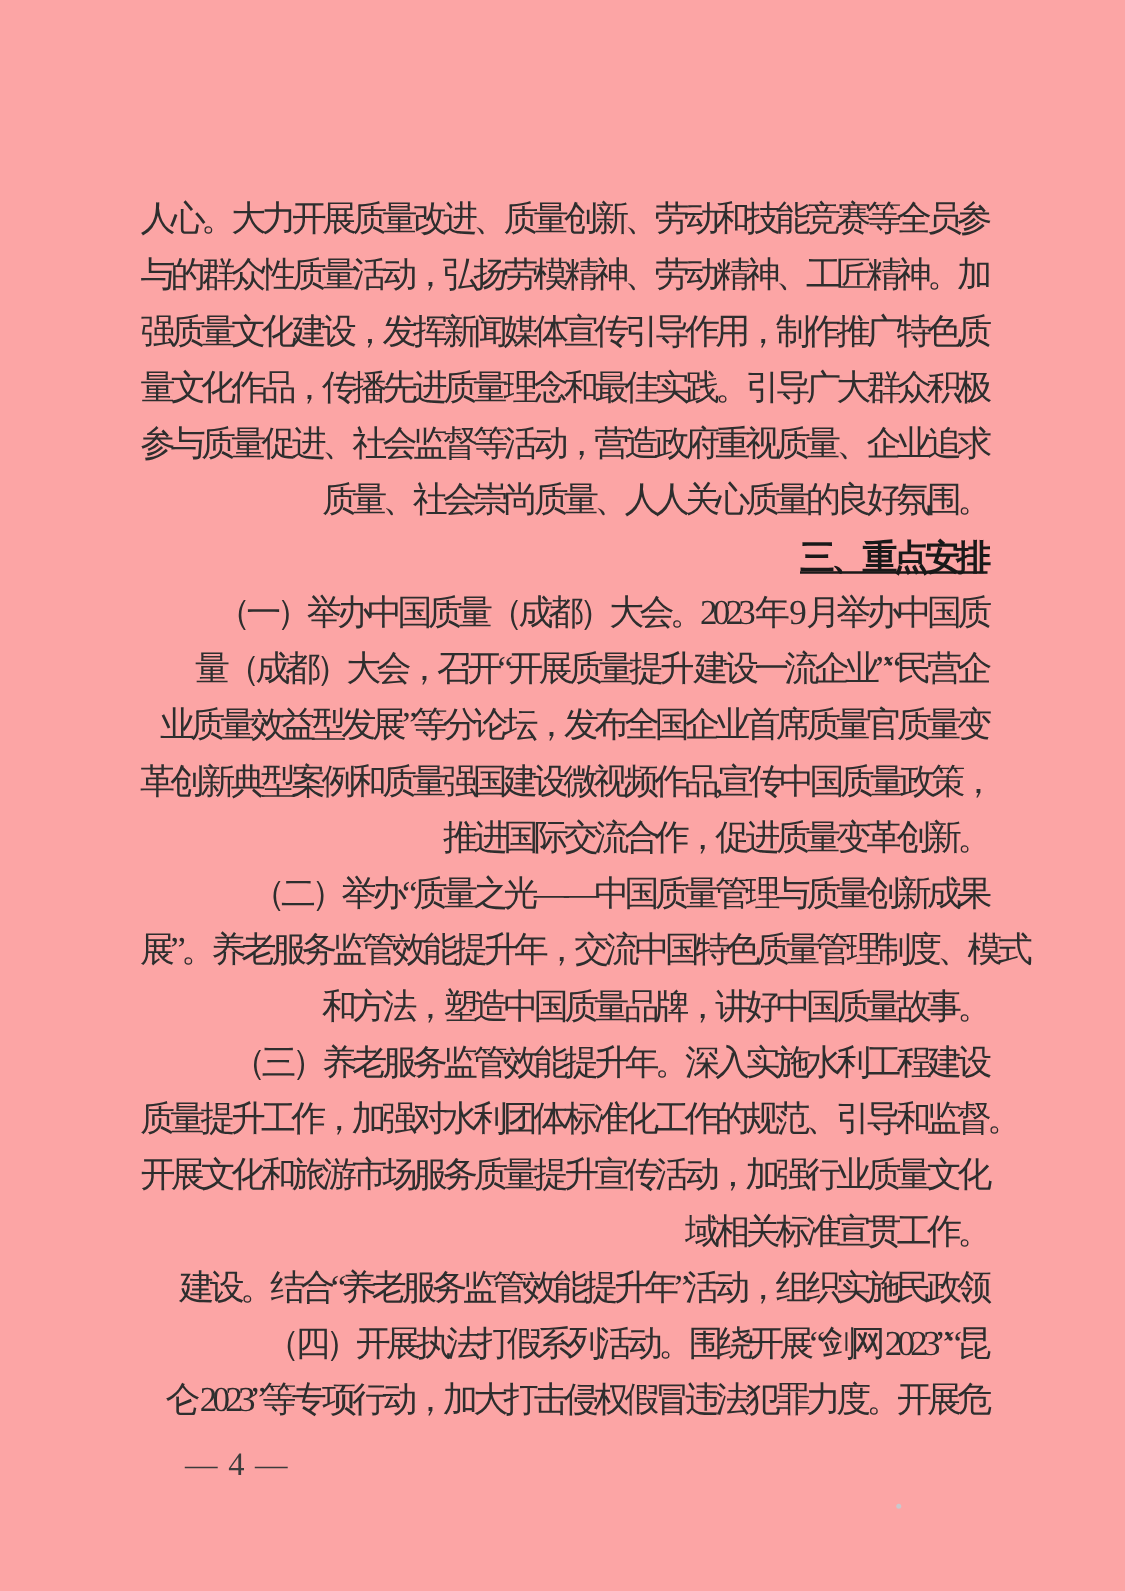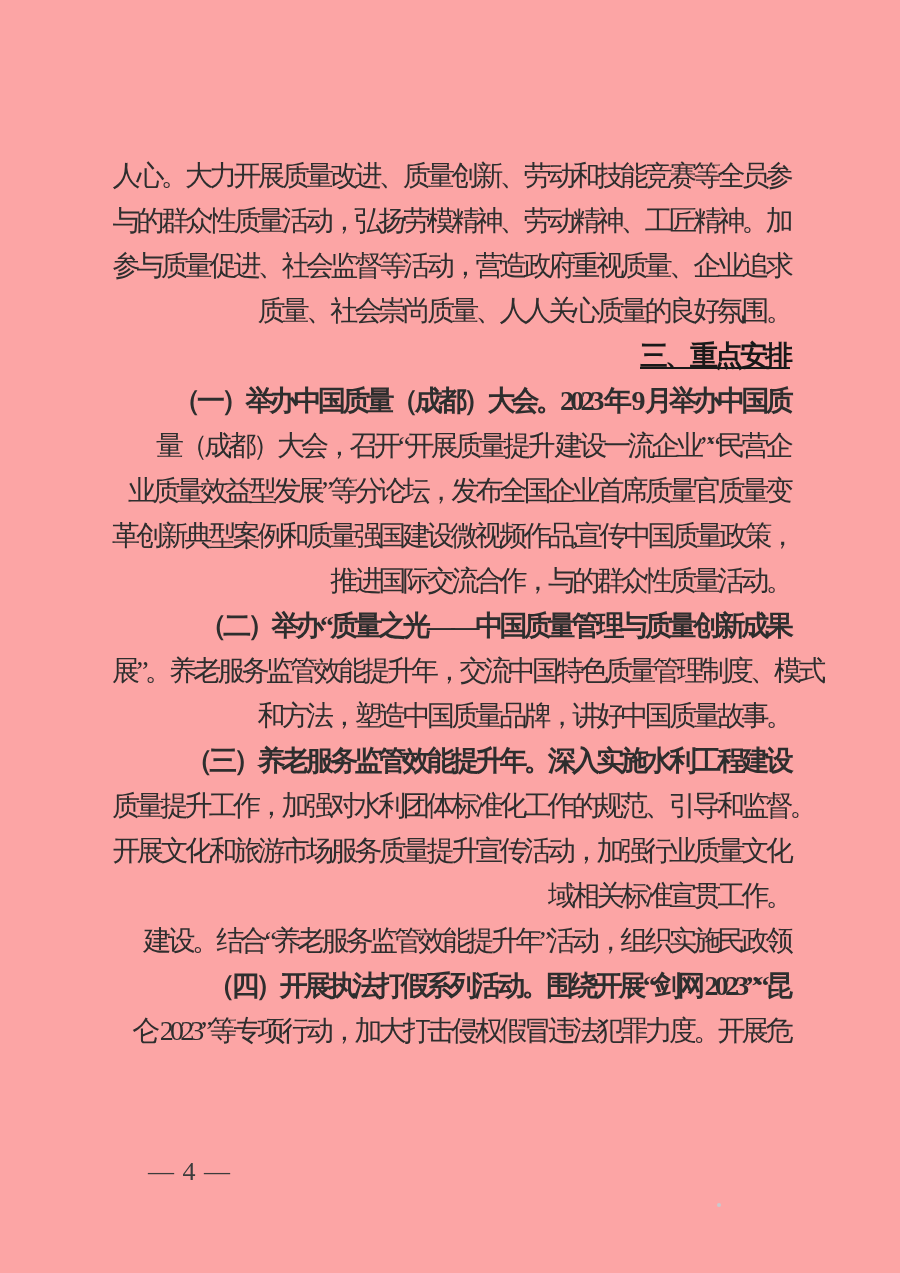--- a/index.html
+++ b/index.html
@@ -34,21 +34,20 @@
     font-family: "Liberation Serif", serif;
     font-size: 28px;
     font-weight: 400;
     letter-spacing: -3.8px;
     color: #2e2e2e;
     white-space: nowrap;
     text-rendering: optimizeLegibility;
   }
   .ln.indent {
     padding-left: 48px;
-    font-weight: bold;
   }
   .ln.heading {
     font-family: "Liberation Sans", sans-serif;
     font-weight: 700;
     font-size: 28px;
     letter-spacing: -3px;
     color: #191919;
     text-decoration: underline;
   }
   .page-footer {
@@ -74,28 +73,30 @@
     border-radius: 50%;
   }
 </style>
 </head>
 <body>
 
 <div class="page">
   <main class="text-block">
     <p class="ln">人心。大力开展质量改进、质量创新、劳动和技能竞赛等全员参</p>
     <p class="ln">与的群众性质量活动，弘扬劳模精神、劳动精神、工匠精神。加</p>
+    <p class="ln">强质量文化建设，发挥新闻媒体宣传引导作用，制作推广特色质</p>
+    <p class="ln">量文化作品，传播先进质量理念和最佳实践。引导广大群众积极</p>
     <p class="ln">参与质量促进、社会监督等活动，营造政府重视质量、企业追求</p>
     <p class="ln">质量、社会崇尚质量、人人关心质量的良好氛围。</p>
     <h2 class="ln heading indent">三、重点安排</h2>
     <p class="ln indent">（一）举办中国质量（成都）大会。2023 年 9 月举办中国质</p>
     <p class="ln">量（成都）大会，召开“开展质量提升 建设一流企业”“民营企</p>
     <p class="ln">业质量效益型发展”等分论坛，发布全国企业首席质量官质量变</p>
     <p class="ln">革创新典型案例和质量强国建设微视频作品,宣传中国质量政策，</p>
-    <p class="ln">推进国际交流合作，与的群众性质量活动。</p>
+    <p class="ln">推进国际交流合作，促进质量变革创新。</p>
     <p class="ln indent">（二）举办“质量之光——中国质量管理与质量创新成果</p>
     <p class="ln">展”。养老服务监管效能提升年，交流中国特色质量管理制度、模式</p>
     <p class="ln">和方法，塑造中国质量品牌，讲好中国质量故事。</p>
     <p class="ln indent">（三）养老服务监管效能提升年。深入实施水利工程建设</p>
     <p class="ln">质量提升工作，加强对水利团体标准化工作的规范、引导和监督。</p>
     <p class="ln">开展文化和旅游市场服务质量提升宣传活动，加强行业质量文化</p>
     <p class="ln">域相关标准宣贯工作。</p>
     <p class="ln">建设。结合“养老服务监管效能提升年”活动，组织实施民政领</p>
     <p class="ln indent">（四）开展执法打假系列活动。围绕开展“剑网 2023”“昆</p>
     <p class="ln">仑 2023”等专项行动，加大打击侵权假冒违法犯罪力度。开展危</p>

